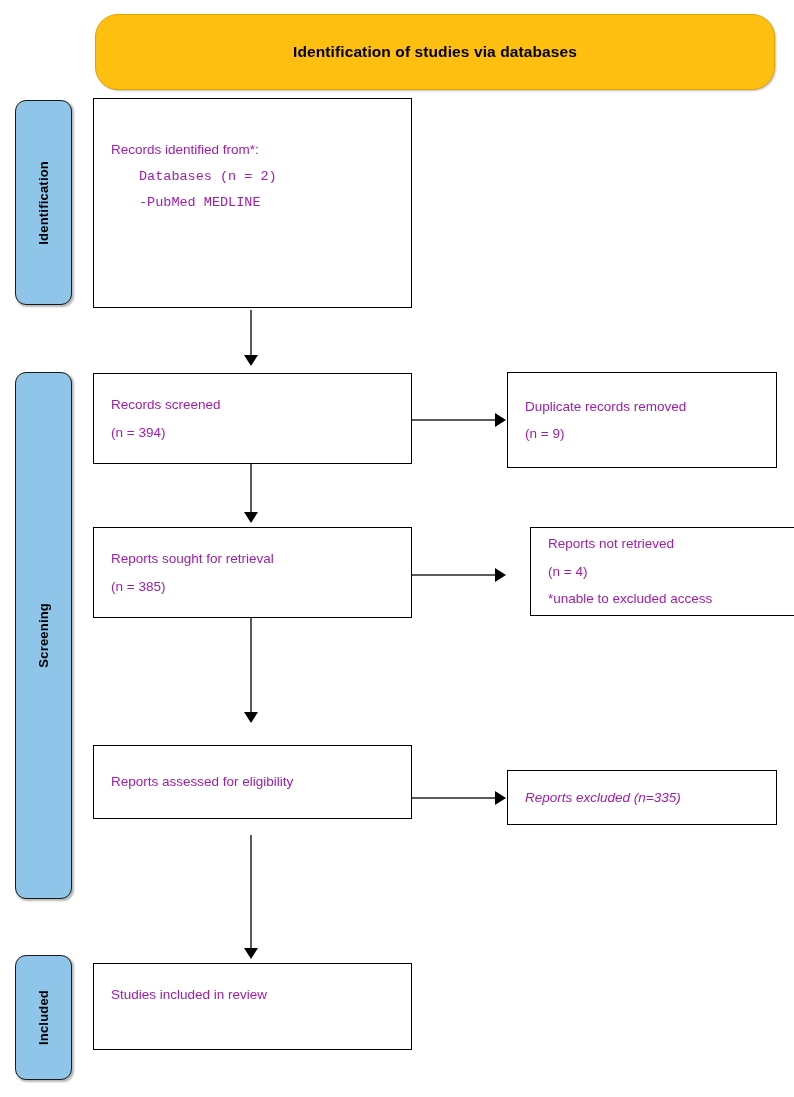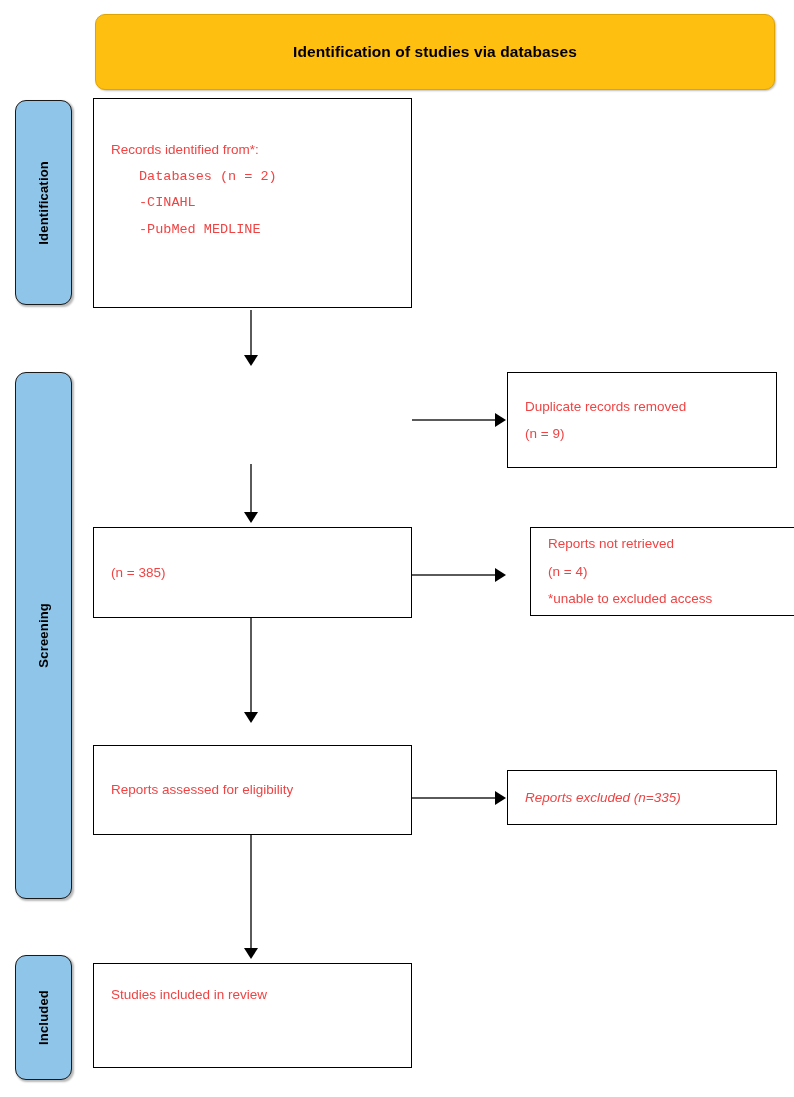--- a/index.html
+++ b/index.html
@@ -18,21 +18,21 @@
     height: 1097px;
     background: #ffffff;
     overflow: hidden;
   }
 
   
   .phase-banner {
     position: absolute;
     background: #FFBF10;
     border: 1px solid #e0a400;
-    border-radius: 10px;
+    border-radius: 23px;
     box-sizing: border-box;
     display: flex;
     align-items: center;
     justify-content: center;
     box-shadow: 1px 1px 2px rgba(0,0,0,0.25);
   }
   .phase-banner .banner-text {
     font-size: 15.5px;
     font-weight: bold;
     color: #000000;
@@ -71,21 +71,21 @@
     display: flex;
     flex-direction: column;
     justify-content: center;
     padding: 0 0 0 17px;
   }
   .flow-box.top-aligned {
     justify-content: flex-start;
   }
   .flow-box .line {
     font-size: 13.5px;
-    color: #ef4444;
+    color: #a21caf;
     line-height: 1.0;
     margin: 0 0 14px 0;
     white-space: nowrap;
   }
   .flow-box .line:last-child {
     margin-bottom: 0;
   }
   .flow-box .line.indented {
     padding-left: 28px;
     font-family: Liberation Mono, monospace;
@@ -139,66 +139,70 @@
     <span class="tab-text">Screening</span>
   </div>
 
   <div class="side-tab" style="left:15px; top:955px; width:57px; height:125px;">
     <span class="tab-text">Included</span>
   </div>
 
   <div class="flow-box top-aligned" style="left:93px; top:98px; width:319px; height:210px; padding-top:44px;">
     <div class="line tight">Records identified from*:</div>
     <div class="line indented tight">Databases (n = 2)</div>
-    <div class="line indented tight">-CINAHL</div>
     <div class="line indented">-PubMed MEDLINE</div>
   </div>
 
   <div class="v-line" style="left:250px; top:310px; height:48px;"></div>
   <div class="v-arrowhead" style="left:243.5px; top:355px;"></div>
 
+  <div class="flow-box" style="left:93px; top:373px; width:319px; height:91px;">
+    <div class="line">Records screened</div>
+    <div class="line">(n = 394)</div>
+  </div>
 
   <div class="h-line" style="left:412px; top:419px; width:85px;"></div>
   <div class="h-arrowhead" style="left:495px; top:412.5px;"></div>
 
   <div class="flow-box" style="left:507px; top:372px; width:270px; height:96px;padding-left:17px;">
     <div class="line">Duplicate  records  removed</div>
     <div class="line">(n = 9)</div>
   </div>
 
   <div class="v-line" style="left:250px; top:464px; height:50px;"></div>
   <div class="v-arrowhead" style="left:243.5px; top:512px;"></div>
 
   <div class="flow-box" style="left:93px; top:527px; width:319px; height:91px;">
+    <div class="line">Reports sought for retrieval</div>
     <div class="line">(n = 385)</div>
   </div>
 
   <div class="h-line" style="left:412px; top:574px; width:85px;"></div>
   <div class="h-arrowhead" style="left:495px; top:567.5px;"></div>
 
   <div class="flow-box" style="left:530px; top:527px; width:270px; height:89px;">
     <div class="line">Reports not retrieved</div>
     <div class="line">(n = 4)</div>
     <div class="line">*unable to excluded access</div>
   </div>
 
   <div class="v-line" style="left:250px; top:618px; height:96px;"></div>
   <div class="v-arrowhead" style="left:243.5px; top:712px;"></div>
 
-  <div class="flow-box" style="left:93px; top:745px; width:319px; height:90px;">
+  <div class="flow-box" style="left:93px; top:745px; width:319px; height:74px;">
     <div class="line">Reports assessed for eligibility</div>
   </div>
 
   <div class="h-line" style="left:412px; top:797px; width:85px;"></div>
   <div class="h-arrowhead" style="left:495px; top:790.5px;"></div>
 
   <div class="flow-box" style="left:507px; top:770px; width:270px; height:55px;font-style:italic;">
     <div class="line">Reports excluded (n=335)</div>
   </div>
 
   <div class="v-line" style="left:250px; top:835px; height:115px;"></div>
   <div class="v-arrowhead" style="left:243.5px; top:948px;"></div>
 
-  <div class="flow-box" style="left:93px; top:963px; width:319px; height:105px; justify-content:flex-start; padding-top:24px;">
+  <div class="flow-box" style="left:93px; top:963px; width:319px; height:87px; justify-content:flex-start; padding-top:24px;">
     <div class="line">Studies included in review</div>
   </div>
 
 </div>
 
 </body></html>

